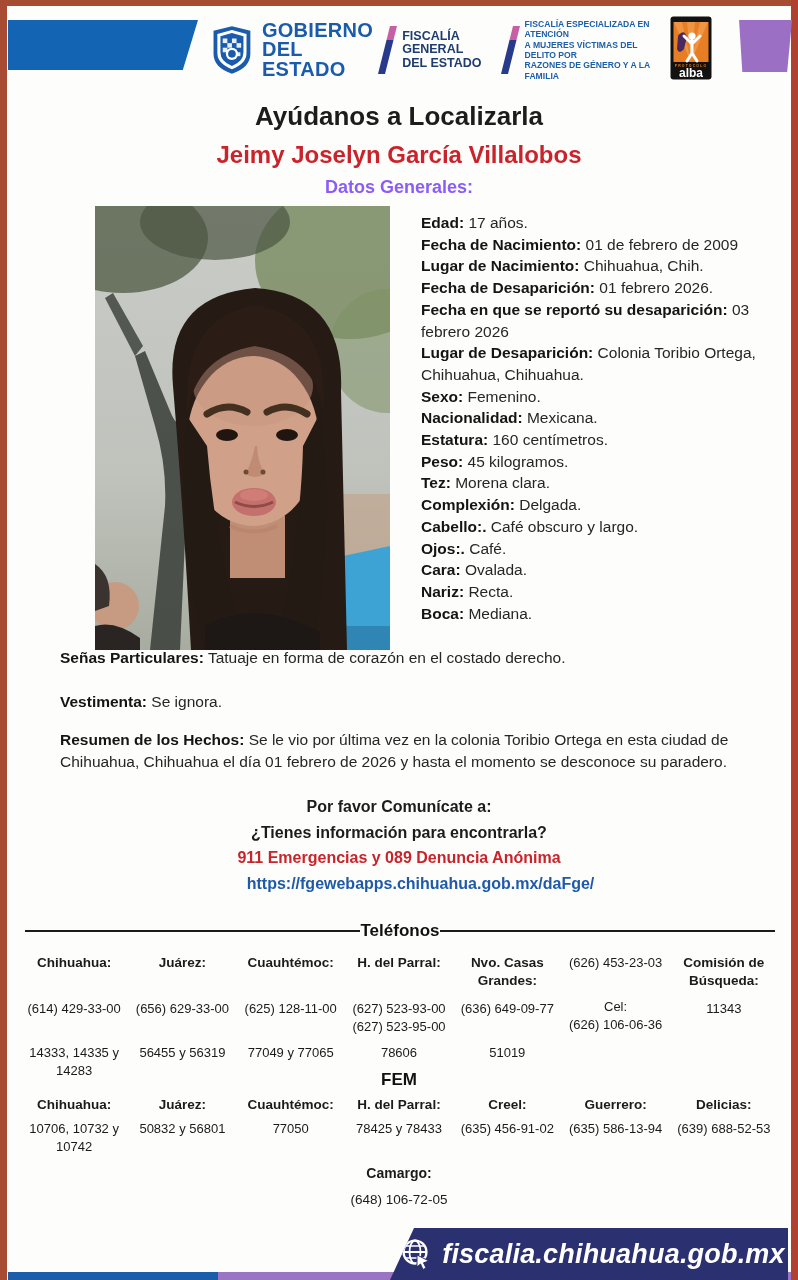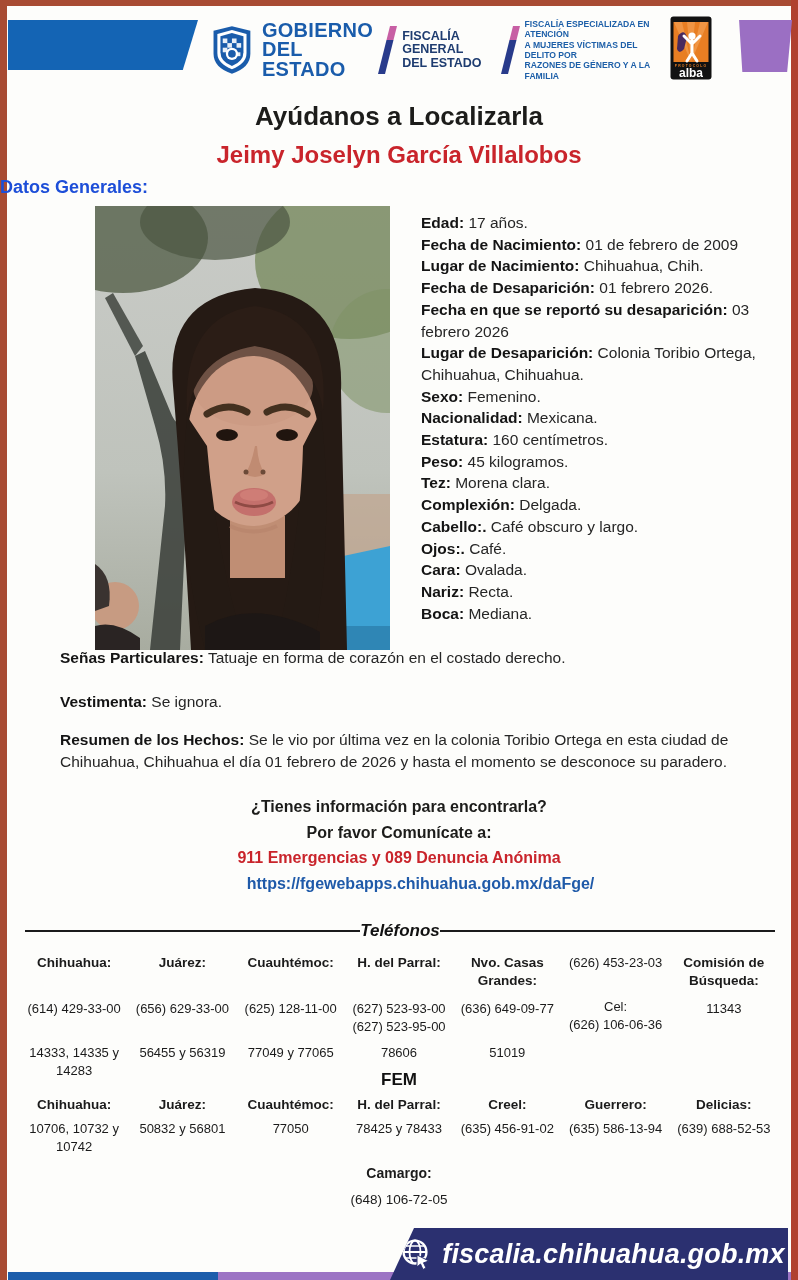--- a/index.html
+++ b/index.html
@@ -18,36 +18,36 @@
   .header{position:absolute;left:212px;top:12px;width:500px;height:76px;display:flex;align-items:center;}
   .gob{color:#1a5cab;font-weight:bold;font-size:20px;line-height:0.98;letter-spacing:0.3px;margin-left:10px;}
   .sep{width:7px;height:48px;margin:0 11px;transform:skewX(-14deg);flex:0 0 auto;
        background:linear-gradient(to bottom,#c75fa4 0 30%,#283b8b 30% 100%);}
   .fge{color:#1e3c70;font-weight:bold;font-size:12.5px;line-height:1.08;}
   .fes{color:#1d5fa8;font-weight:bold;font-size:8.6px;line-height:1.2;}
   .alba-wrap{margin-left:14px;flex:0 0 auto;}
   
   .title{position:absolute;top:101px;left:0;width:100%;text-align:center;font-size:26px;font-weight:bold;color:#1c1c1a;}
   .pname{position:absolute;top:141px;left:0;width:100%;text-align:center;font-size:24px;font-weight:bold;color:#c9242b;}
-  .datos{position:absolute;top:177px;left:0;width:100%;text-align:left;font-size:18px;font-weight:bold;color:#1d4ed8;}
+  .datos{position:absolute;top:177px;left:0;width:100%;text-align:center;font-size:18px;font-weight:bold;color:#8b5cf6;}
   
   .photo{position:absolute;left:95px;top:206px;width:295px;height:444px;display:block;}
   .fields{position:absolute;left:396px;top:212px;width:376px;font-size:15.5px;line-height:21.7px;color:#262626;margin-left:25px;}
   .fields b{color:#141414;}
   
   .note{position:absolute;left:60px;width:710px;font-size:15.5px;line-height:22px;color:#262626;}
   .note b{color:#141414;}
   #senas{top:647px;} #vesti{top:691px;} #resumen{top:729px;}
   
   .contact{position:absolute;top:794px;left:0;width:100%;text-align:center;font-size:16px;line-height:25.5px;}
   .c-bold{font-weight:bold;color:#1c1c1a;}
   .c-red{font-weight:bold;color:#c9242b;}
   .c-link{font-weight:bold;color:#1f5aa9;text-decoration:none;display:block;padding-left:43px;}
   
-  .tel-header{position:absolute;top:921px;left:25px;width:750px;display:flex;align-items:center;font-style:italic;}
+  .tel-header{position:absolute;top:921px;left:25px;width:750px;display:flex;align-items:center;}
   .tel-header .hr{flex:1;height:2.5px;background:#1b1b1b;}
   .tel-title{font-size:17px;font-weight:bold;color:#111;}
   .tel-grid{position:absolute;left:22px;width:754px;display:grid;grid-template-columns:repeat(7,1fr);
             column-gap:4px;text-align:center;}
   #phones-grid{top:954px;}
   .tel-city{font-size:13.5px;font-weight:bold;color:#1b1b1b;white-space:pre-line;height:46px;line-height:1.3;}
   .tel-r1{font-size:13px;color:#1b1b1b;white-space:pre-line;height:44px;line-height:1.35;}
   .tel-r2{font-size:13px;color:#1b1b1b;white-space:pre-line;line-height:1.35;}
   
   .fem-title{position:absolute;top:1070px;left:0;width:100%;text-align:center;font-size:17px;font-weight:bold;color:#111;}
@@ -191,22 +191,22 @@
     <b>Señas Particulares:</b> <span>Tatuaje en forma de corazón en el costado derecho.</span>
   </div>
   <div class="note" id="vesti">
     <b>Vestimenta:</b> <span>Se ignora.</span>
   </div>
   <div class="note" id="resumen">
     <b>Resumen de los Hechos:</b> <span>Se le vio por última vez en la colonia Toribio Ortega en esta ciudad de Chihuahua, Chihuahua el día 01 febrero de 2026 y hasta el momento se desconoce su paradero.</span>
   </div>
 
   <div class="contact">
+    <div class="c-bold">Por favor Comunícate a:</div>
     <div class="c-bold">¿Tienes información para encontrarla?</div>
-    <div class="c-bold">Por favor Comunícate a:</div>
     <div class="c-red">911 Emergencias y 089 Denuncia Anónima</div>
     <a class="c-link" href="#">https://fgewebapps.chihuahua.gob.mx/daFge/</a>
   </div>
 
   <div class="tel-header">
     <div class="hr"></div>
     <div class="tel-title">Teléfonos</div>
     <div class="hr"></div>
   </div>
 

